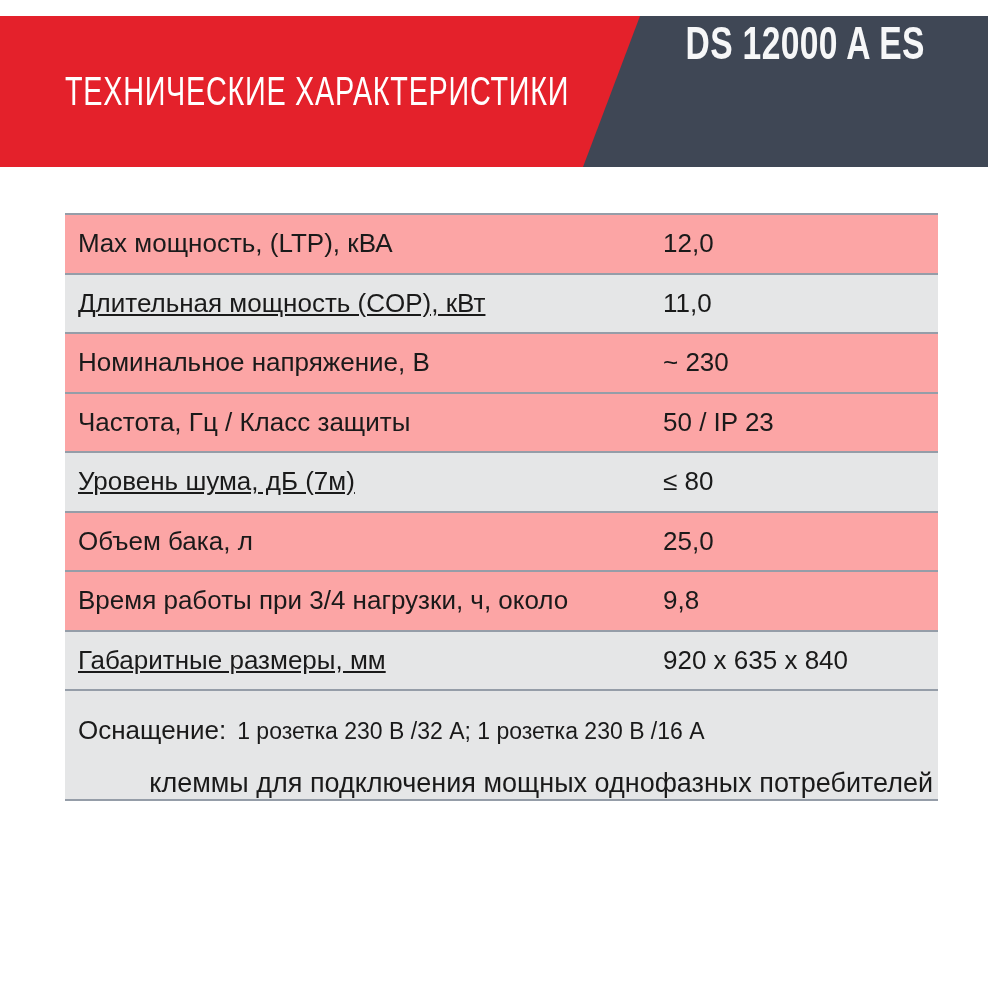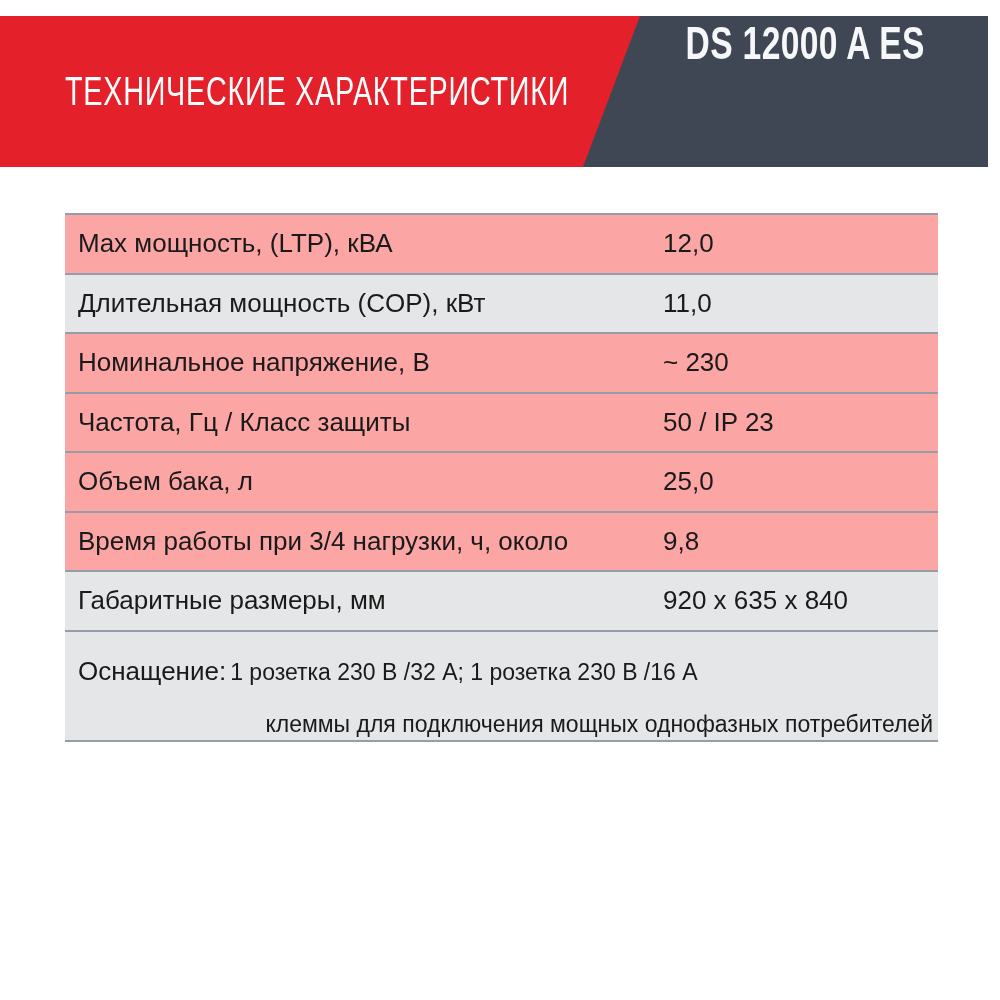--- a/index.html
+++ b/index.html
@@ -21,32 +21,32 @@
   .header-title{color:#fff;font-size:40px;font-weight:400;letter-spacing:1px;white-space:nowrap;
     transform:scaleX(0.72);transform-origin:left center;}
   .header-model-wrap{position:absolute;right:63px;top:0;height:151px;display:flex;align-items:flex-start;}
   .header-model{color:#f6f7f8;font-size:46px;font-weight:bold;white-space:nowrap;letter-spacing:0.5px;
     transform:scaleX(0.73);transform-origin:right center;}
 
   
   .spec-table{position:absolute;left:65px;top:213px;width:873px;border-top:2px solid var(--line);}
   .spec-row{position:relative;height:59.5px;box-sizing:border-box;border-bottom:2px solid var(--line);
     display:flex;align-items:center;background:#fca5a5;font-size:26px;color:var(--text);}
-  .spec-row.alt{background:var(--rowAlt);}
+  .spec-row.alt{background:var(--rowAlt);text-decoration:underline;}
   .cell-label{padding-left:13px;white-space:nowrap;}
   .cell-value{position:absolute;left:598px;white-space:nowrap;}
 
   
   .equipment-row{position:relative;box-sizing:border-box;min-height:63.5px;
     border-bottom:2px solid var(--line);background:var(--rowAlt);
     padding:2px 5px 2px 13px;color:var(--text);}
-  .equip-line1{display:flex;align-items:baseline;gap:4px;line-height:30px;white-space:nowrap;}
+  .equip-line1{display:flex;align-items:baseline;gap:11px;line-height:30px;white-space:nowrap;}
   .equip-label{font-size:26px;}
   .equip-text{font-size:23px;margin-top:23px;}
-  .equip-line2{text-align:right;font-size:23px;line-height:28px;white-space:nowrap;}
+  .equip-line2{text-align:right;font-size:27px;line-height:28px;white-space:nowrap;}
 </style>
 </head>
 <body>
 
 <div class="page">
 
   <div class="header">
     <div class="header-red"></div>
     <div class="header-title-wrap">
       <span class="header-title">ТЕХНИЧЕСКИЕ ХАРАКТЕРИСТИКИ</span>
@@ -67,20 +67,24 @@
     <span class="cell-value">11,0</span>
   </div>
       <div class="spec-row">
     <span class="cell-label">Номинальное напряжение, В</span>
     <span class="cell-value">~ 230</span>
   </div>
       <div class="spec-row">
     <span class="cell-label">Частота, Гц / Класс защиты</span>
     <span class="cell-value">50 / IP 23</span>
   </div>
+      <div class="spec-row alt">
+    <span class="cell-label">Уровень шума, дБ (7м)</span>
+    <span class="cell-value">≤ 80</span>
+  </div>
       <div class="spec-row">
     <span class="cell-label">Объем бака, л</span>
     <span class="cell-value">25,0</span>
   </div>
       <div class="spec-row">
     <span class="cell-label">Время работы при 3/4 нагрузки, ч, около</span>
     <span class="cell-value">9,8</span>
   </div>
       <div class="spec-row alt">
     <span class="cell-label">Габаритные размеры, мм</span>

